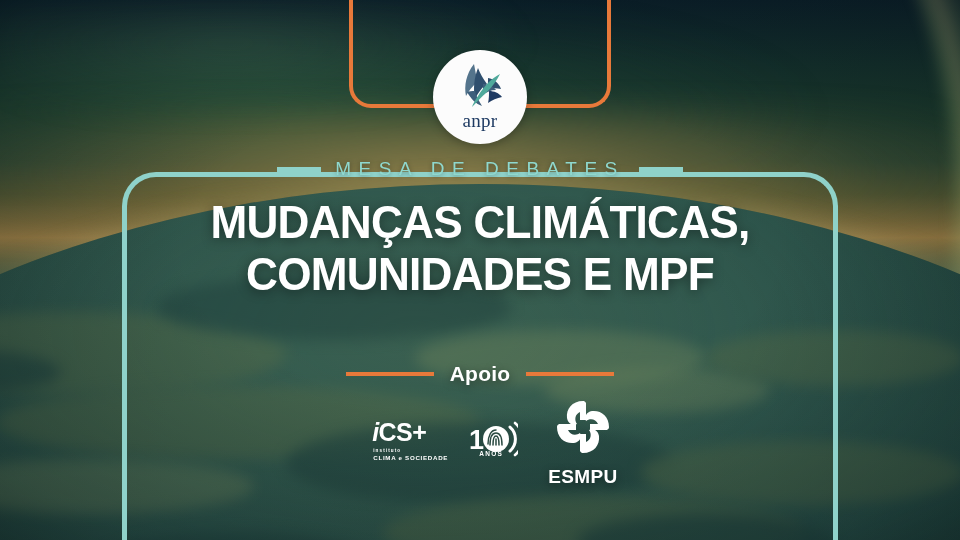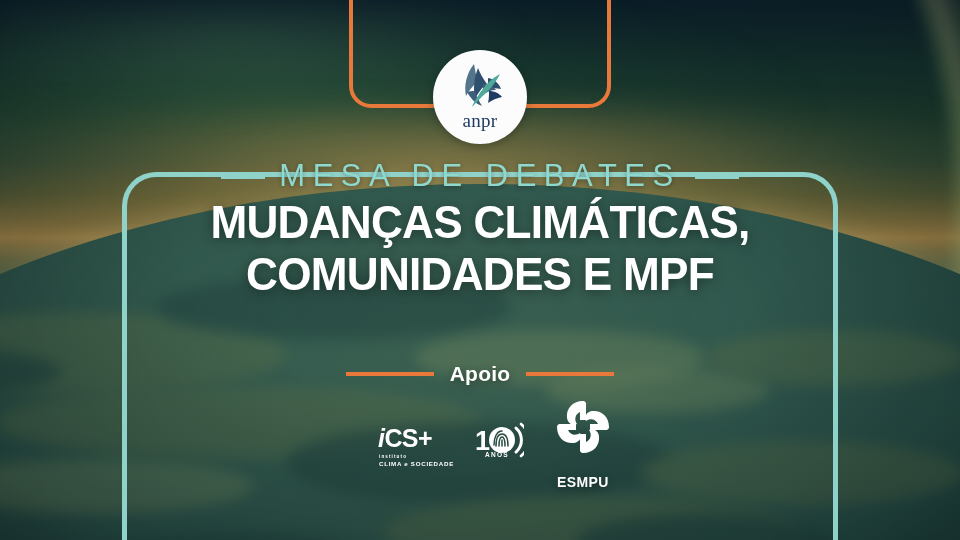--- a/index.html
+++ b/index.html
@@ -138,21 +138,21 @@
 
   
   .kicker-row {
     position:absolute;
     left:0; right:0; top:158px;
     display:flex; align-items:center; justify-content:center;
     gap:14px;
   }
   .kicker-rule { width:44px; height:5px; background:#8FD2CA; }
   .kicker-text {
-    font-size:31px; font-weight:400; letter-spacing:7.5px;
+    font-size:19px; font-weight:400; letter-spacing:7.5px;
     color:#8FD8CE; white-space:nowrap;
     text-shadow:0 1px 5px rgba(0,0,0,0.35);
   }
 
   
   .title {
     position:absolute;
     left:140px; right:140px; top:196px;
     text-align:center;
     color:#FFFFFF;
@@ -187,21 +187,21 @@
     gap:30px;
   }
 
   .spon-ccr {
     color:#FFFFFF; font-weight:bold; text-align:center;
     line-height:1.18; font-size:21px;
     text-shadow:0 2px 8px rgba(0,0,0,0.40);
   }
   .spon-ccr sup { font-size:0.62em; vertical-align:super; }
 
-  .spon-ics { display:flex; align-items:flex-end;gap:24px; }
+  .spon-ics { display:flex; align-items:flex-start;gap:24px; }
   .ics-left { display:flex; flex-direction:column; align-items:flex-start; }
   .ics-word {
     color:#FFFFFF; font-weight:bold; font-size:25px;
     letter-spacing:-0.6px; line-height:1;
   }
   .ics-word em { font-style:italic; font-weight:bold; }
   .ics-sub1 {
     color:#FFFFFF; font-size:4.6px; font-weight:bold;
     letter-spacing:1.1px; margin-top:3px; margin-left:1px;
   }
@@ -210,22 +210,22 @@
     letter-spacing:0.7px; margin-top:1px; margin-left:1px;
   }
   .ics-right { position:relative; margin-left:-2px; }
   .ics-anos {
     position:absolute; left:9px; top:30px;
     color:#FFFFFF; font-size:6.5px; font-weight:bold; letter-spacing:1.3px;
   }
 
   .spon-esmpu { text-align:center; }
   .esmpu-word {
-    color:#FFFFFF; font-weight:bold; font-size:14px;
-    letter-spacing:0.4px; margin-top:14px;
+    color:#FFFFFF; font-weight:bold; font-size:19px;
+    letter-spacing:0.4px; margin-top:6px;
     text-shadow:0 2px 8px rgba(0,0,0,0.40);
   }
 </style>
 </head>
 <body>
 
 <div id="poster">
 
   <div class="bg">
     <div class="bg-sky"></div>

